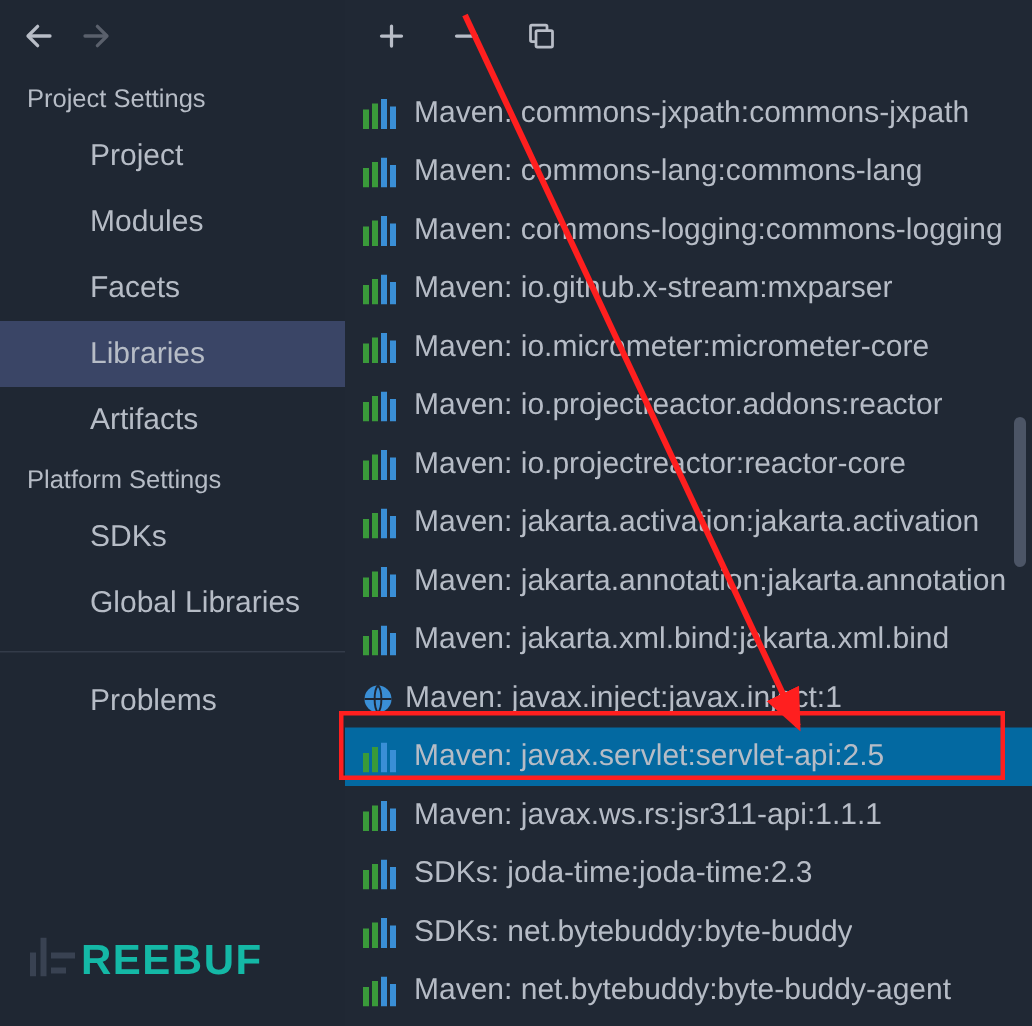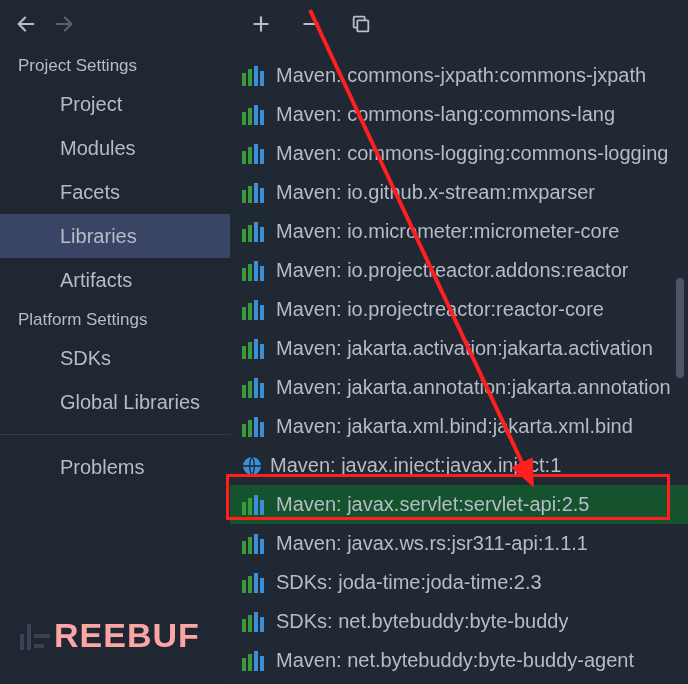--- a/index.html
+++ b/index.html
@@ -17,34 +17,34 @@
   .side-item{font-size:20px;color:#b6bcc6;padding:8px 0 8px 60px;font-weight:400;height:44px;display:flex;align-items:center;cursor:pointer}
   .side-item.selected{background:#3a4566}
   .side-separator{height:1px;background:#333b49;margin:10px 0}
 
   
   .main{position:absolute;left:230px;top:0;width:458px;height:684px;background:#202834}
   .toolbar{height:48px;display:flex;align-items:center;padding-left:14px}
   .tool-btn{width:34px;height:34px;display:flex;align-items:center;justify-content:center;margin-right:16px;color:#b8bdc7}
   .lib-list{position:absolute;left:0;top:56px;width:458px}
   .lib-row{height:39px;display:flex;align-items:center;padding-left:12px;white-space:nowrap;overflow:hidden;color:#b6bcc6;font-size:20px;cursor:pointer}
-  .lib-row.selected{background:#14532d}
+  .lib-row.selected{background:#0369a1}
   .lib-row .icon{width:26px;height:20px;margin-right:8px;flex:0 0 auto}
   .lib-row .globe-icon{margin-right:8px;flex:0 0 auto}
   .lib-row .lbl{overflow:hidden;text-overflow:clip}
 
   
   .anno-box{position:absolute;border:3px solid #ff1f1f;pointer-events:none}
   .anno-arrow{position:absolute;pointer-events:none}
 
   
   .scroll-thumb{position:absolute;right:4px;top:278px;width:8px;height:100px;background:#4c5566;border-radius:4px}
 
   
-  .watermark{position:absolute;left:20px;bottom:26px;color:#fca5a5;font-size:34px;font-weight:700;letter-spacing:1px;font-family:Arial,sans-serif}
+  .watermark{position:absolute;left:20px;bottom:26px;color:#14b8a6;font-size:28px;font-weight:700;letter-spacing:1px;font-family:Arial,sans-serif}
   .watermark .bars{display:inline-block;vertical-align:middle;margin-right:4px}
 </style>
 </head>
 <body>
 
 <div class="nav-bar">
   <div class="nav-btn">
     <svg width="22" height="22" viewBox="0 0 24 24" fill="none" stroke="currentColor" stroke-width="2.4" stroke-linecap="round" stroke-linejoin="round">
         <line x1="20" y1="12" x2="5" y2="12"></line>
         <polyline points="11 5 4 12 11 19"></polyline>

